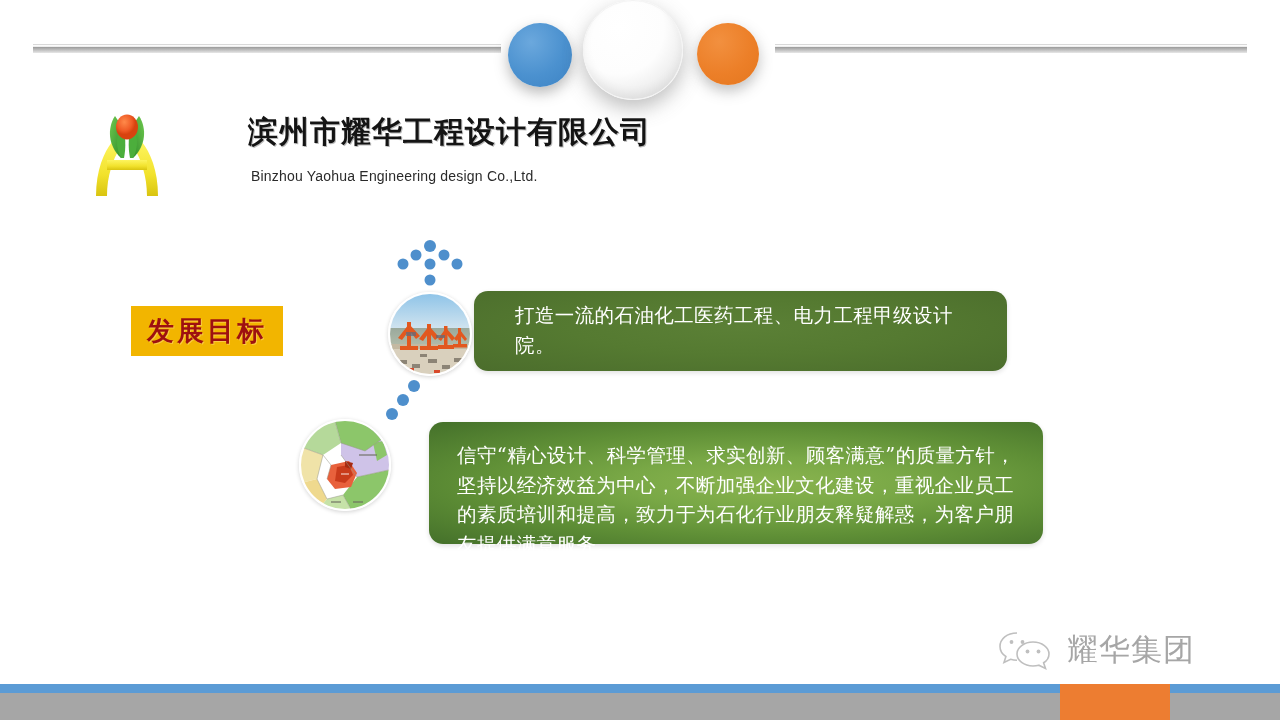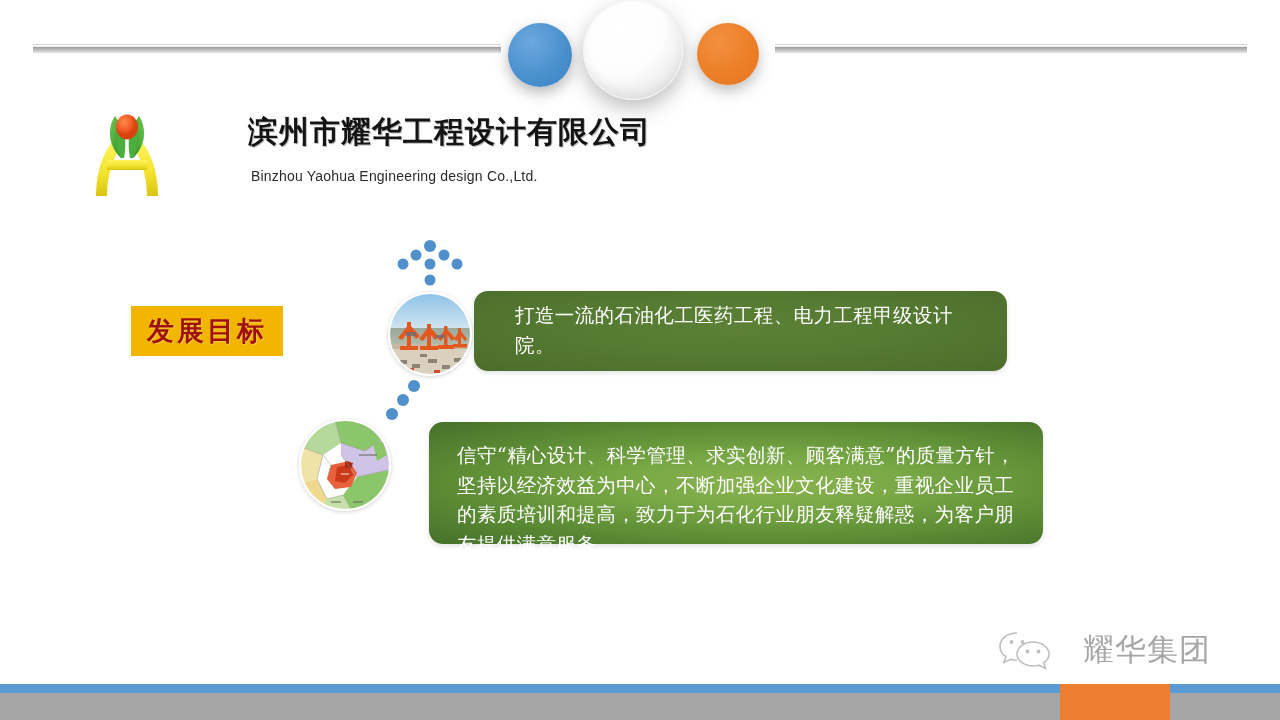--- a/index.html
+++ b/index.html
@@ -120,21 +120,21 @@
   #footer-gray {
     position: absolute; left: 0; top: 693px; width: 1280px; height: 27px;
     background: #a6a6a6;
   }
   #footer-orange {
     position: absolute; left: 1060px; top: 684px; width: 110px; height: 36px;
     background: #ed7d31;
   }
   #wechat-badge {
     position: absolute; left: 997px; top: 628px;
-    display: flex; align-items: center; gap: 28px;
+    display: flex; align-items: center; gap: 12px;
   }
   #wechat-text {
     font-family: "DejaVu Sans", "Liberation Sans", sans-serif;
     font-size: 31px; color: #a6a6a6; letter-spacing: 1px; white-space: nowrap;
   }
 </style>
 </head>
 <body>
 
 <div id="slide">

